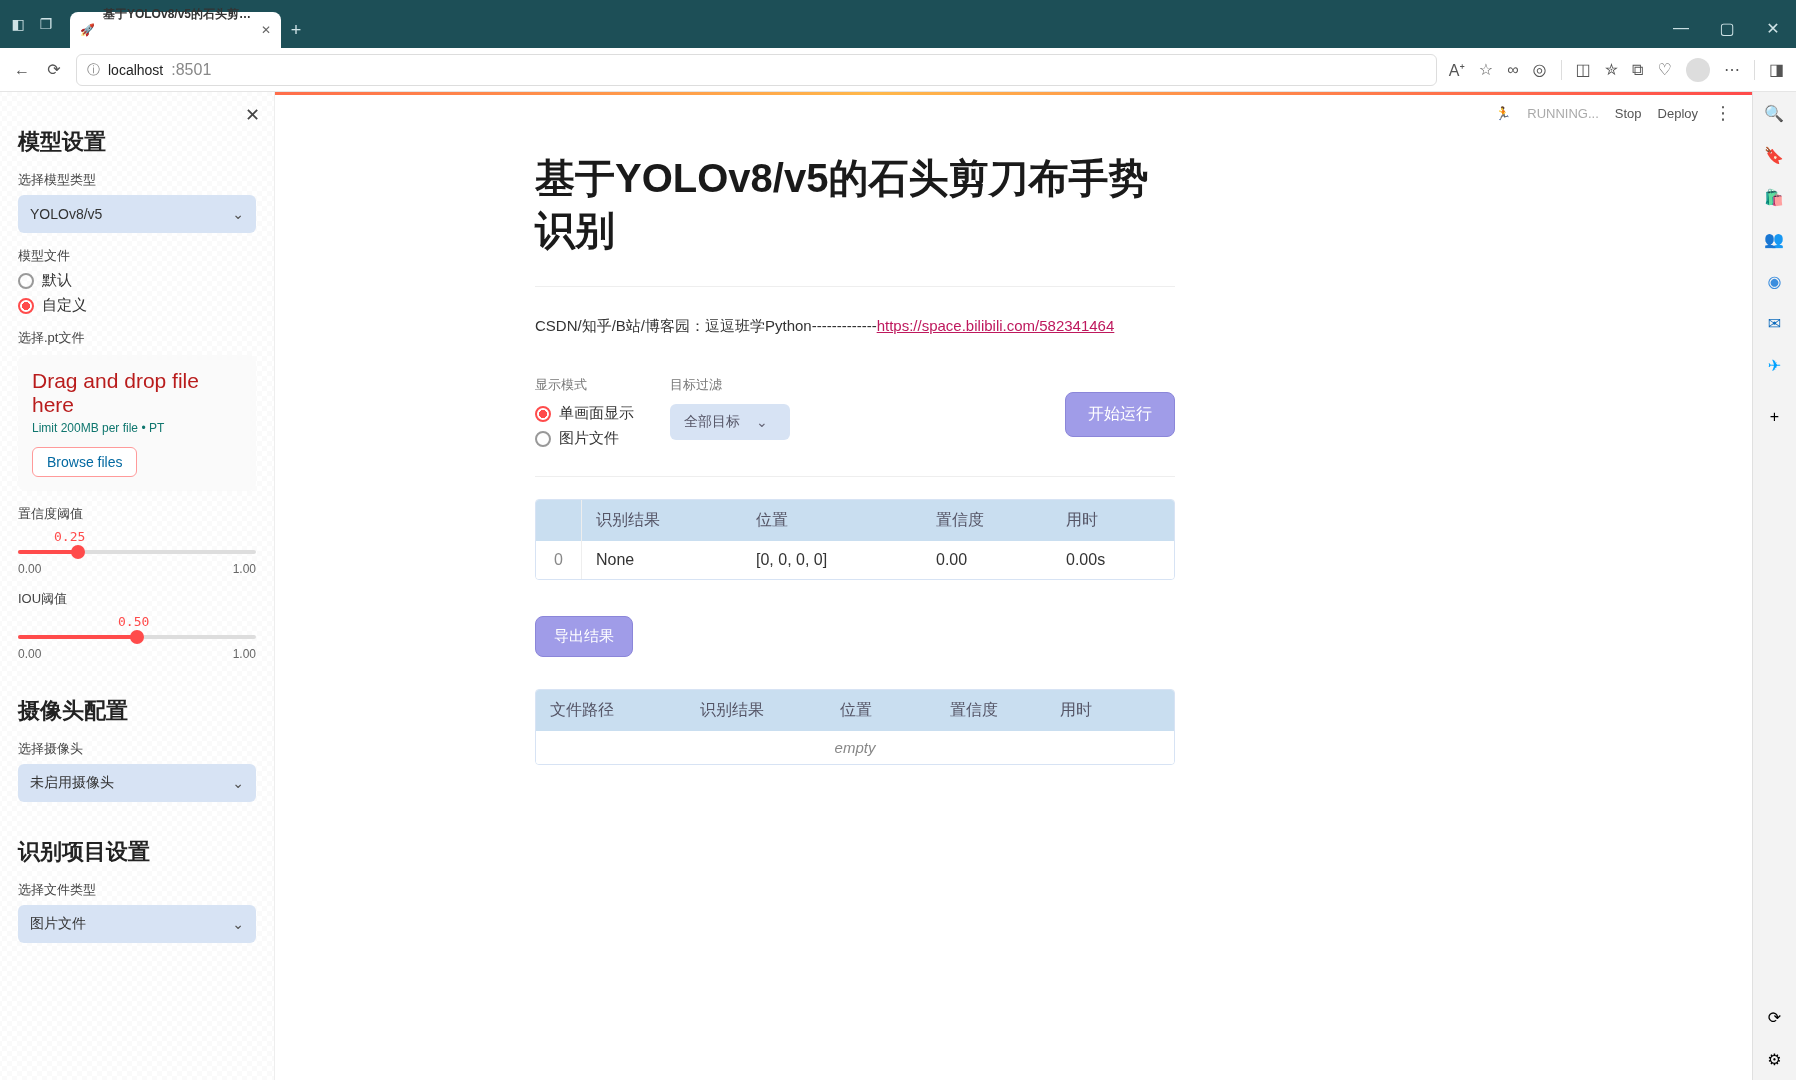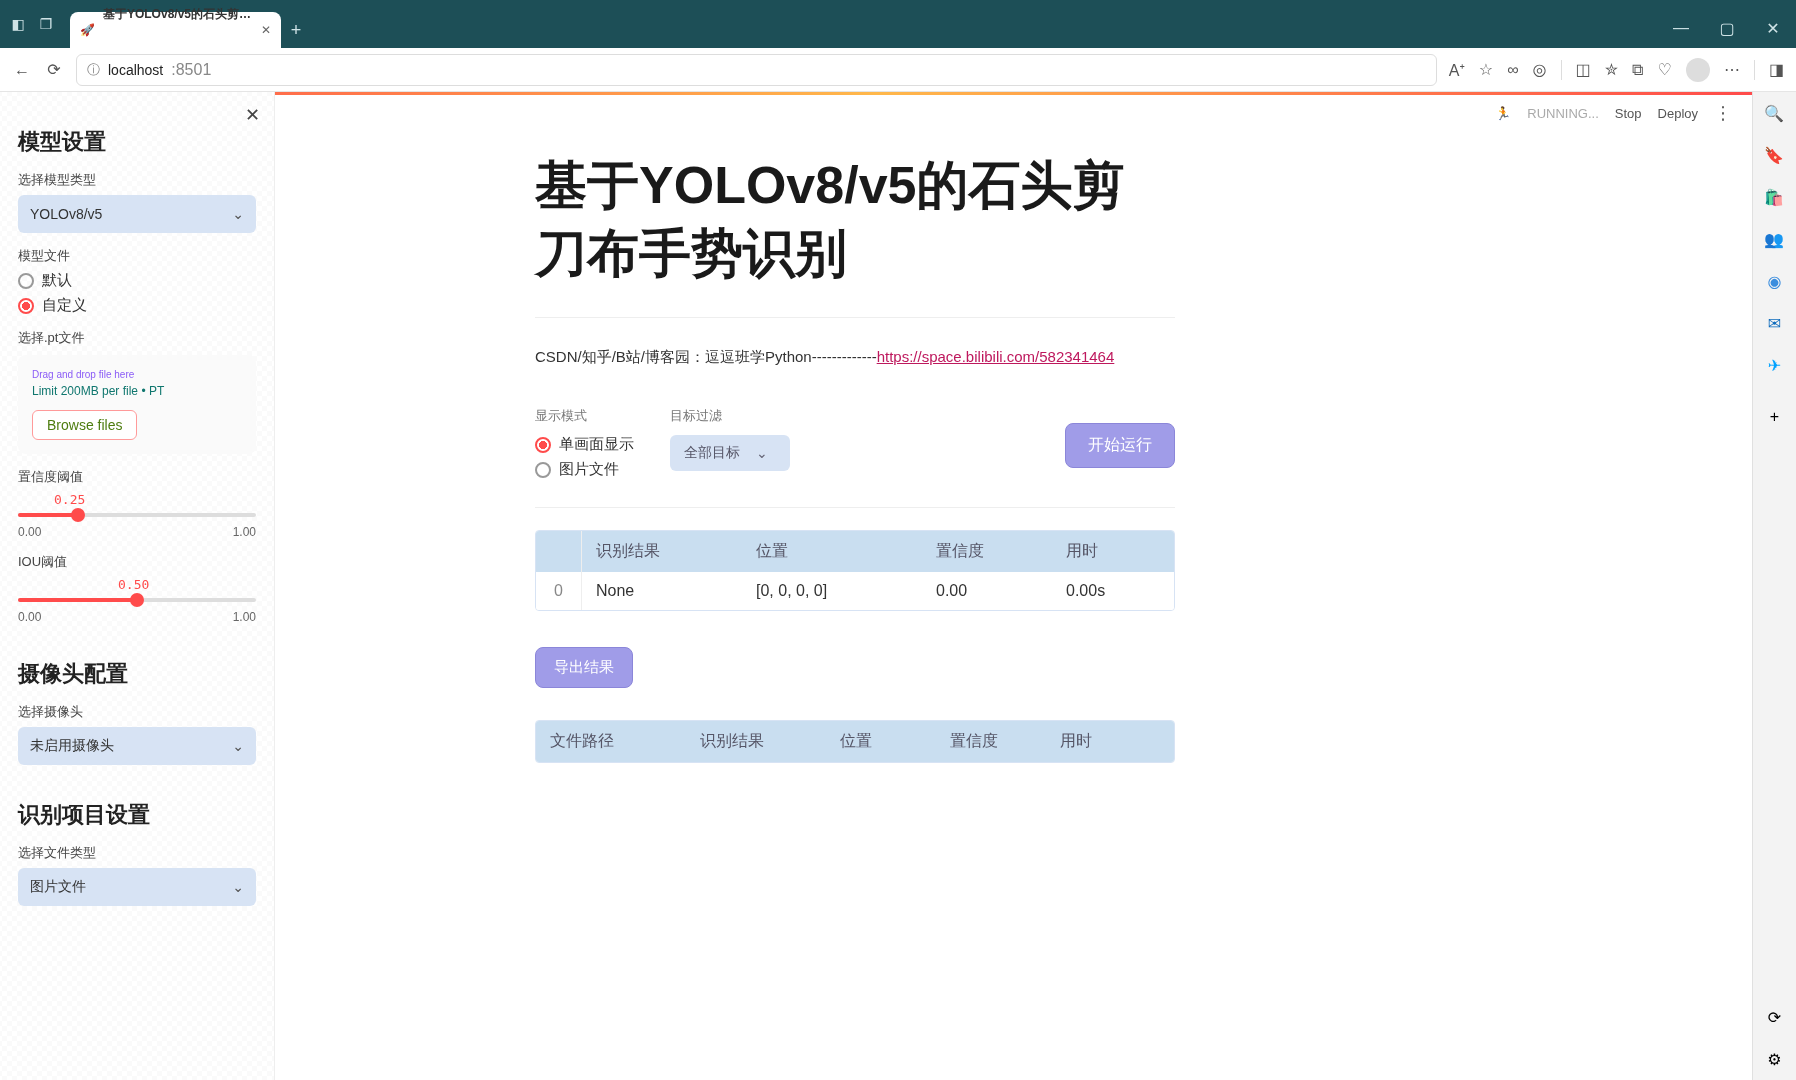--- a/index.html
+++ b/index.html
@@ -32,35 +32,35 @@
 .sb-inner{padding:0 18px 40px 18px}
 .sb-close{position:absolute;top:12px;right:14px;font-size:18px;color:#444;cursor:pointer}
 .h2{font-size:22px;font-weight:700;color:#222;margin-top:35px;margin-bottom:12px}
 .label{font-size:13px;color:#444;margin:14px 0 6px 0}
 .select{background:#d7e3f4;border-radius:6px;height:38px;display:flex;align-items:center;padding:0 12px;color:#333;font-size:14px;position:relative}
 .select .chev{margin-left:auto;color:#555}
 .radio-row{display:flex;align-items:center;gap:8px;margin:6px 0;font-size:15px;color:#333}
 .radio{width:16px;height:16px;border-radius:50%;border:2px solid #999}
 .radio.sel{border-color:#ff4b4b;background:radial-gradient(circle,#ff4b4b 0 45%,#fff 46% 100%)}
 .dropzone{background:#fafafa;border-radius:8px;padding:14px;margin-top:8px}
-.dz-t1{font-size:10px;color:#8b5cf6;margin-bottom:4px}
+.dz-t1{font-size:21px;color:#b91c1c;margin-bottom:4px}
 .dz-t2{font-size:12px;color:#0f766e}
-.browse{margin-top:12px;display:inline-block;padding:6px 14px;border:1px solid #ff9a9a;border-radius:6px;color:#4d7c0f;font-size:14px;background:#fff}
+.browse{margin-top:12px;display:inline-block;padding:6px 14px;border:1px solid #ff9a9a;border-radius:6px;color:#0369a1;font-size:14px;background:#fff}
 .slider-wrap{margin-top:6px}
 .slider-val{font-family:monospace;font-size:13px;color:#ff4b4b;margin-bottom:-2px}
 .slider-track{height:4px;background:#ddd;border-radius:2px;position:relative;margin-top:8px}
 .slider-fill{position:absolute;left:0;top:0;bottom:0;background:#ff4b4b;border-radius:2px}
 .slider-thumb{position:absolute;top:-5px;width:14px;height:14px;border-radius:50%;background:#ff4b4b;transform:translateX(-50%)}
 .slider-ends{display:flex;justify-content:space-between;font-family:monospace;font-size:12px;color:#666;margin-top:8px}
 .main{flex:1;overflow-y:auto;padding:0 40px 60px 260px;position:relative}
 .topbar{position:absolute;top:10px;right:20px;display:flex;align-items:center;gap:16px;font-size:13px;color:#555}
 .running{color:#aaa}
 .menu-dots{font-size:18px}
 .page{max-width:640px;margin-top:60px}
-.title{font-size:52px;font-weight:800;color:#1a1a1a;line-height:1.3;margin-bottom:30px}
+.title{font-size:40px;font-weight:800;color:#1a1a1a;line-height:1.3;margin-bottom:30px}
 .meta{font-size:15px;color:#333;margin:30px 0 40px 0}
 .meta a{color:#be185d;text-decoration:underline}
 .controls-row{display:flex;gap:36px;align-items:flex-start;margin-top:24px}
 .ctl-label{font-size:13px;color:#777;margin-bottom:10px}
 .sel-sm{background:#d7e3f4;border-radius:6px;height:36px;display:flex;align-items:center;padding:0 14px;font-size:14px;color:#556;min-width:120px}
 .sel-sm .chev{margin-left:16px;color:#667}
 .btn-run{background:#a09ce8;color:#fff;border-radius:8px;padding:11px 22px;font-size:16px;border:1px solid #8b86d9;margin-left:auto;margin-top:16px}
 .hr{border:none;border-top:1px solid #eee;margin:22px 0}
 .table{margin-top:14px;border:1px solid #d7e3f4;border-radius:4px;overflow:hidden}
 .thead{display:flex;background:#c9def0;font-size:16px;color:#556}
@@ -260,20 +260,21 @@
       <button class="btn-exp">导出结果</button>
 
       <div class="table2">
         <div class="thead">
           <div class="th c5">文件路径</div>
           <div class="th c6">识别结果</div>
           <div class="th c4">位置</div>
           <div class="th c4">置信度</div>
           <div class="th c4">用时</div>
         </div>
+        <div class="empty">empty</div>
       </div>
     </div>
   </div>
 </div>
 
 <div class="right-rail">
   <div class="rail-ico">🔍</div>
   <div class="rail-ico" style="color:#7b5cff">🔖</div>
   <div class="rail-ico" style="color:#d9534f">🛍️</div>
   <div class="rail-ico">👥</div>

